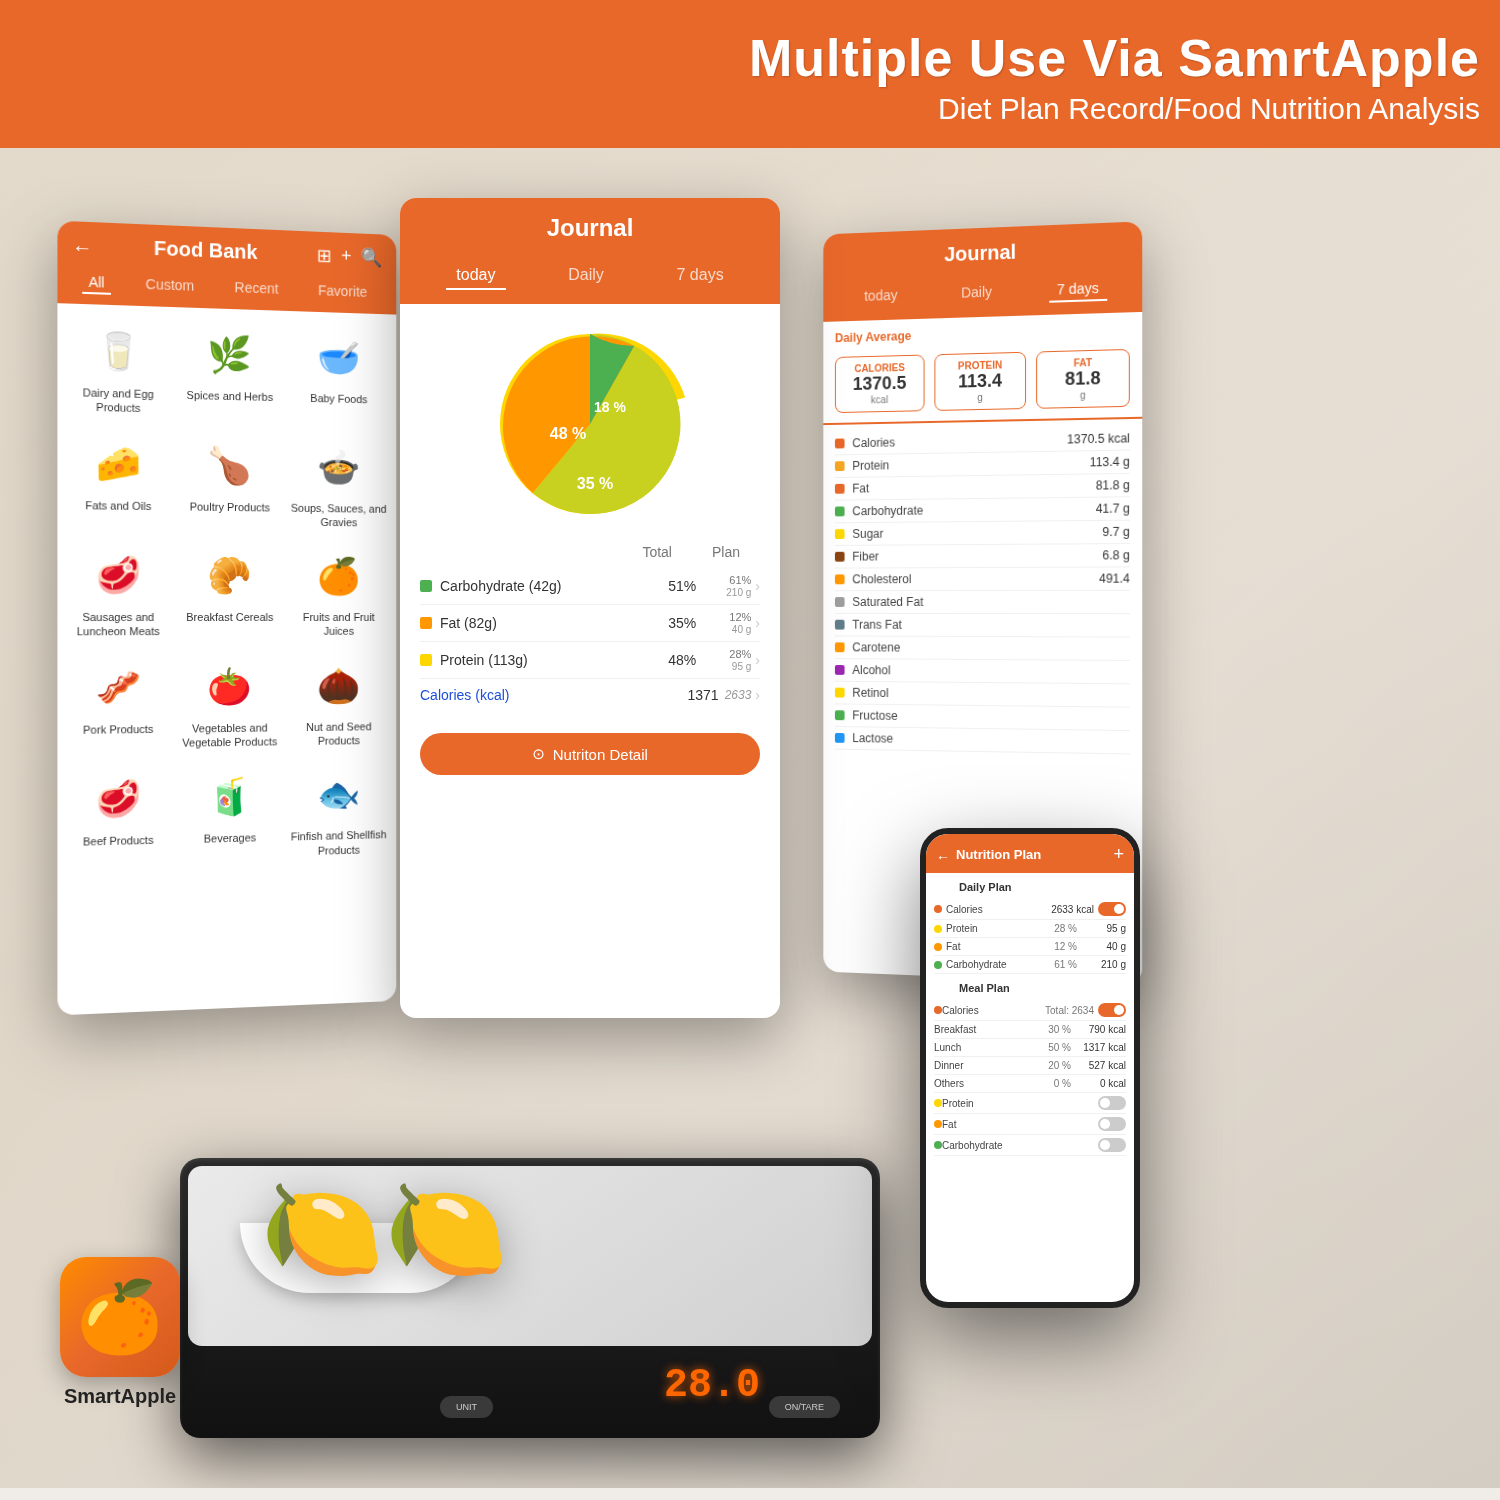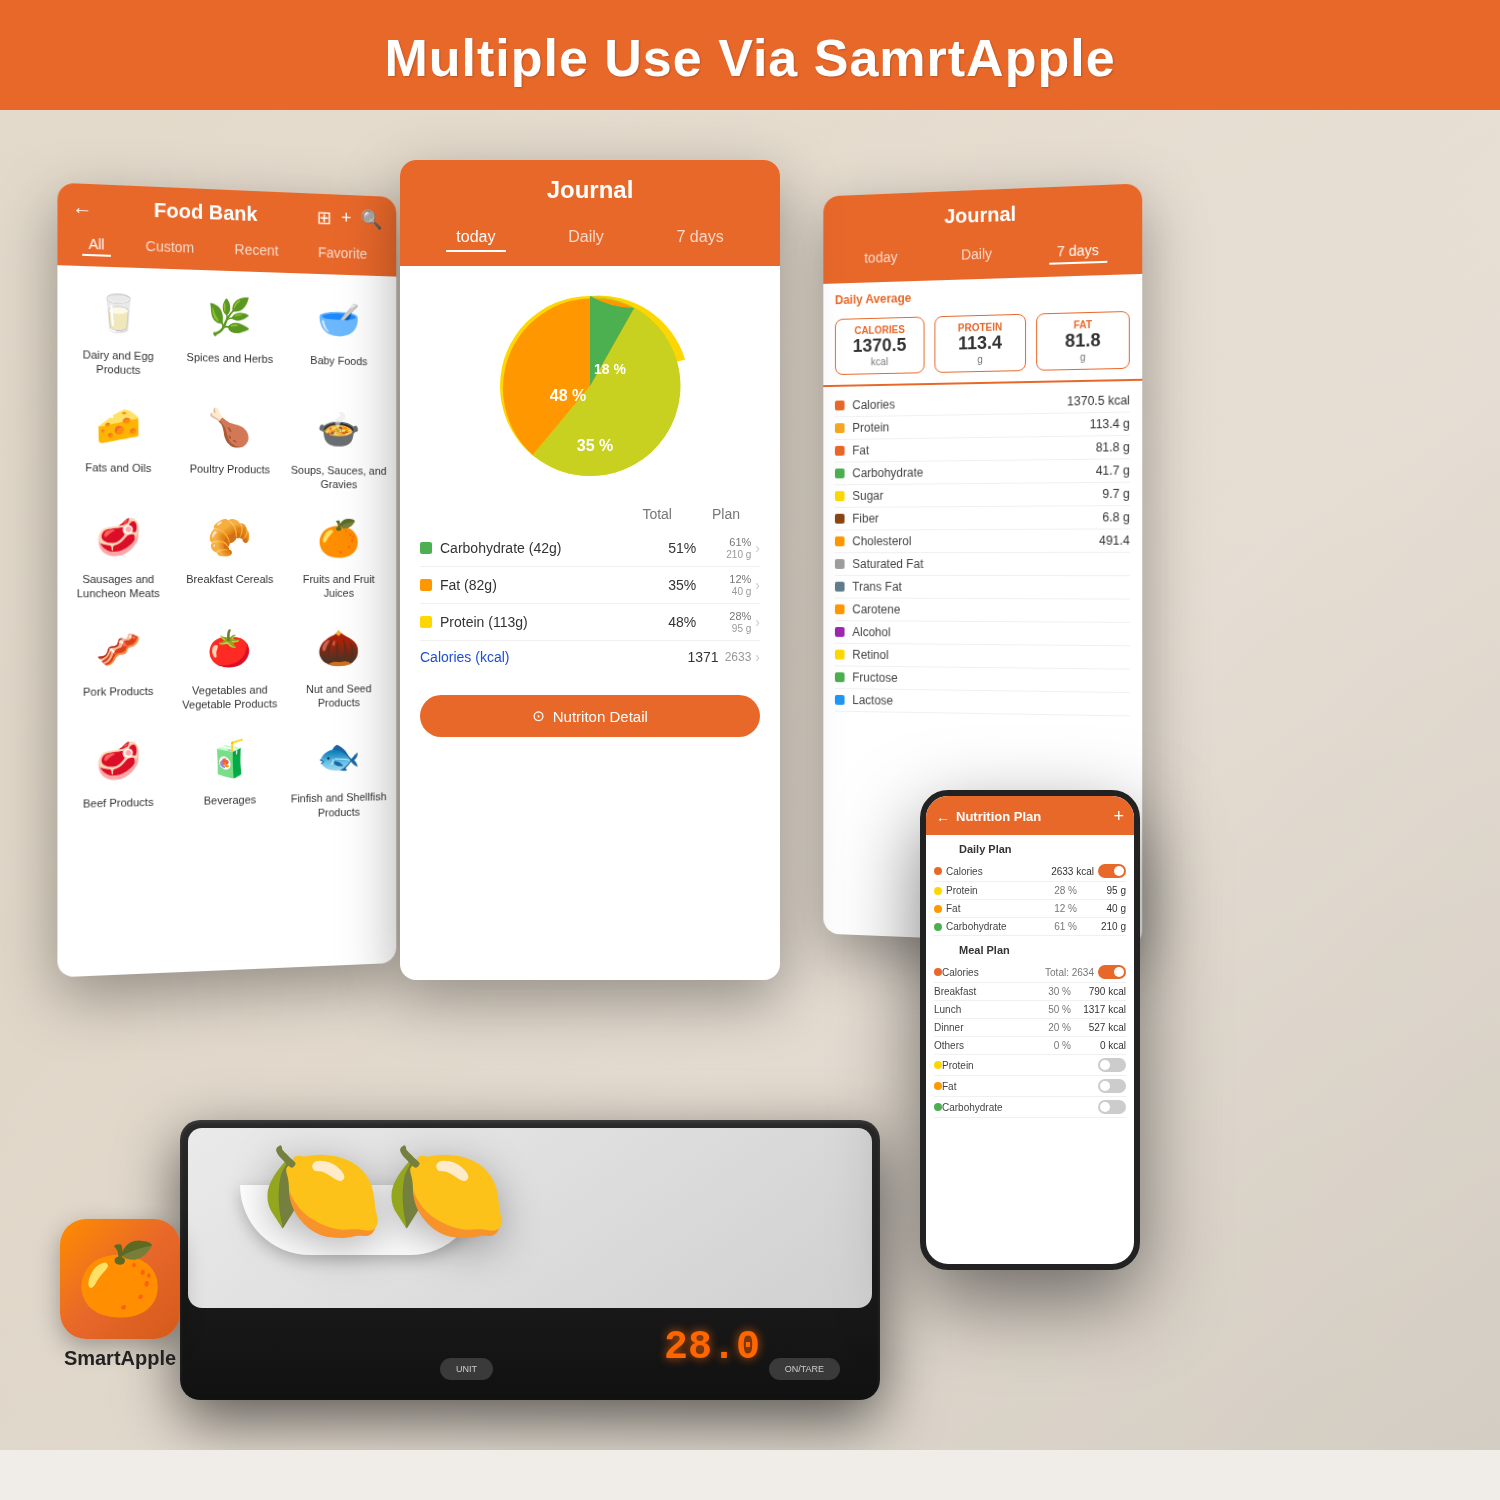--- a/index.html
+++ b/index.html
@@ -10,21 +10,21 @@
       font-family: 'Arial', sans-serif;
       background: #f0ece8;
       position: relative;
     }
 
     
     .header-banner {
       background: #e8682a;
       width: 100%;
       padding: 28px 20px 22px;
-      text-align: center;
+      text-align: right;
     }
     .header-title {
       color: white;
       font-size: 52px;
       font-weight: 900;
       letter-spacing: 1px;
       text-shadow: 1px 1px 2px rgba(0,0,0,0.2);
     }
     .header-subtitle {
       color: white;
@@ -441,20 +441,21 @@
       font-weight: bold;
       color: #222;
       margin-top: 8px;
     }
   </style>
 </head>
 <body>
 
 <div class="header-banner">
   <div class="header-title">Multiple Use Via SamrtApple</div>
+  <div class="header-subtitle">Diet Plan Record/Food Nutrition Analysis</div>
 </div>
 
 <div class="main-content">
   <div class="kitchen-bg"></div>
 
   <div class="screen food-bank-screen">
     <div class="food-bank-header">
       <span class="fb-back">←</span>
       <span class="fb-title">Food Bank</span>
       <div class="fb-icons">
@@ -596,21 +597,21 @@
         <div class="nut-dot" style="background:#ffd700;"></div>
         <div class="nut-name">Protein (113g)</div>
         <div class="nut-total">48%</div>
         <div class="nut-plan">28%<br><span style="font-size:10px;color:#999">95 g</span></div>
         <div class="nut-arrow">›</div>
       </div>
 
       <div class="calories-row">
         <div style="flex:1; color:#1d4ed8; font-size:14px;">Calories (kcal)</div>
         <div style="color:#333; font-weight:500; margin-right:6px;">1371</div>
-        <div style="color:#999; font-size:12px; margin-right:4px;">2633</div>
+        <div style="color:#999; font-size:12px; margin-right:4px;font-style:italic;">2633</div>
         <div style="color:#ccc;">›</div>
       </div>
     </div>
 
     <button class="detail-btn">
       <span>⊙</span>
       <span>Nutriton Detail</span>
     </button>
   </div>
 

